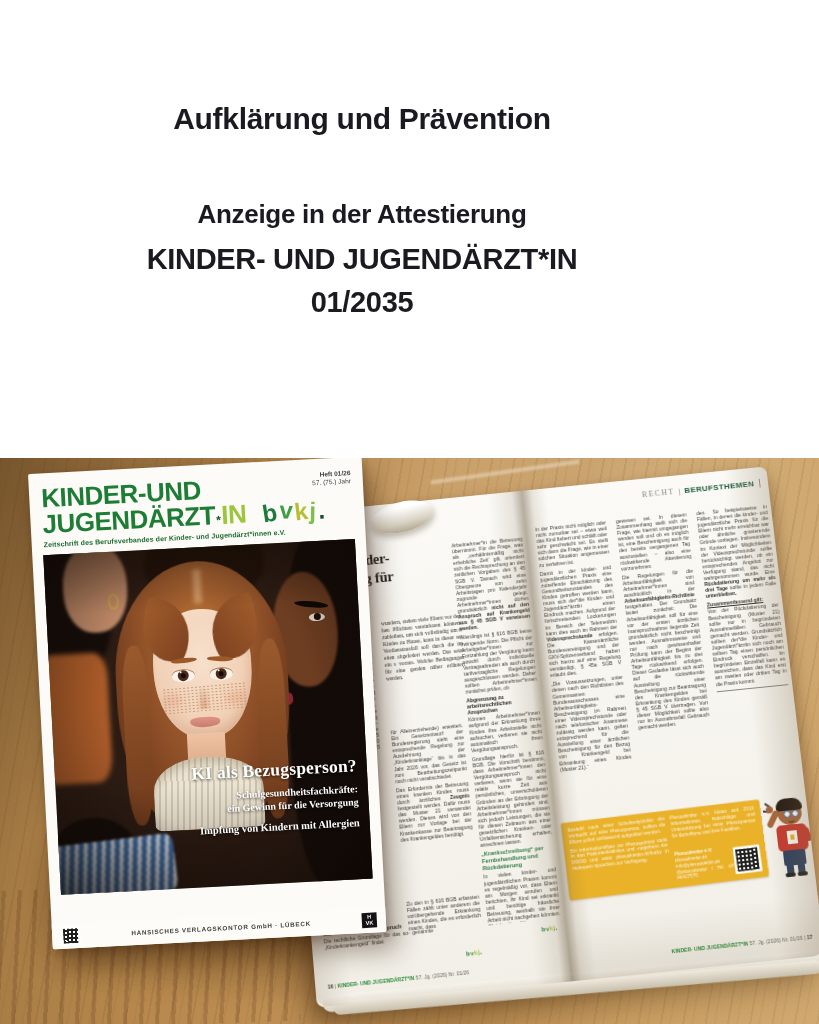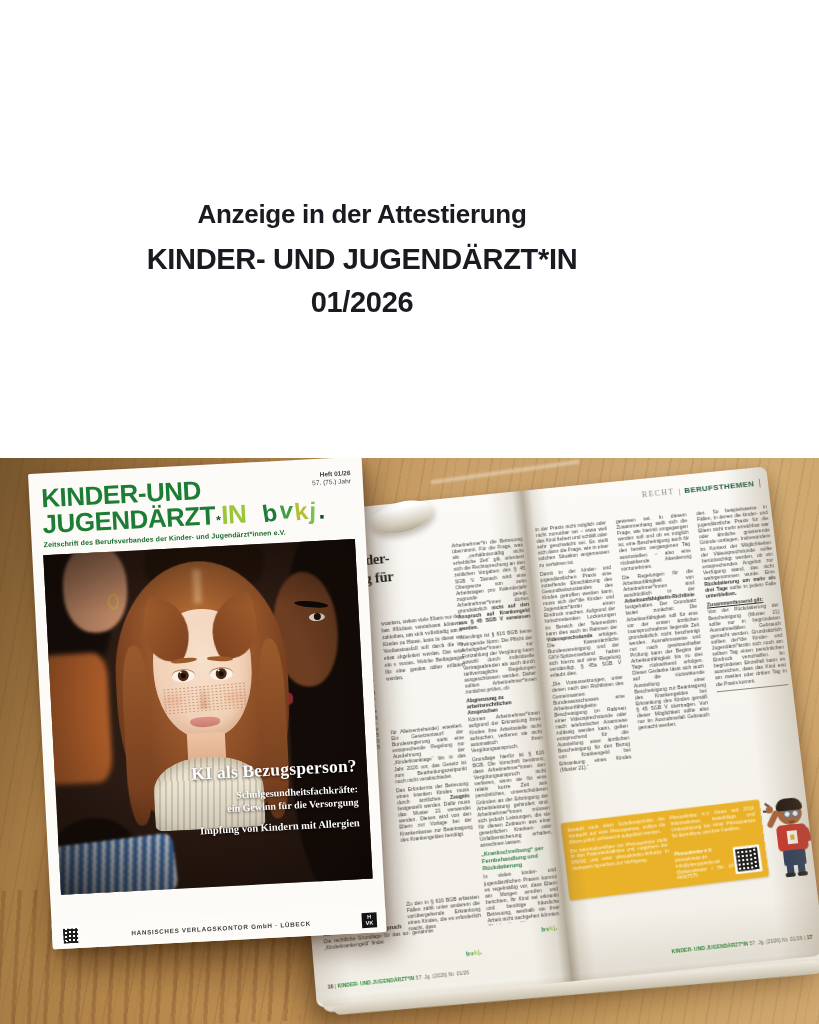--- a/index.html
+++ b/index.html
@@ -200,23 +200,24 @@
   .cqr{width:15px;height:15px;}
   .cpub{flex:1;text-align:center;font-size:6.3px;letter-spacing:.7px;color:#44423e;font-weight:700;}
   .hvk{width:15px;height:15px;background:#141414;color:#fff;display:flex;flex-direction:column;
       align-items:center;justify-content:center;font-size:5.5px;font-weight:800;line-height:1;}
 </style>
 </head>
 <body>
 
 <div class="stage">
 
+  <div class="topline h1">Aufklärung und Prävention</div>
   <div class="topline h2">Anzeige in der Attestierung</div>
   <div class="topline h3">KINDER- UND JUGENDÄRZT*IN</div>
-  <div class="topline h4">01/2026</div>
+  <div class="topline h4">01/2035</div>
 
   <div class="photo">
     <div class="scr s1"></div>
     <div class="scr s2"></div>
     <div class="scr s3"></div>
     <div class="scr s4"></div>
     <div class="scr s5"></div>
     <div class="scr s6"></div>
     <div class="scr s7"></div>
     <div class="magshadow"></div>

